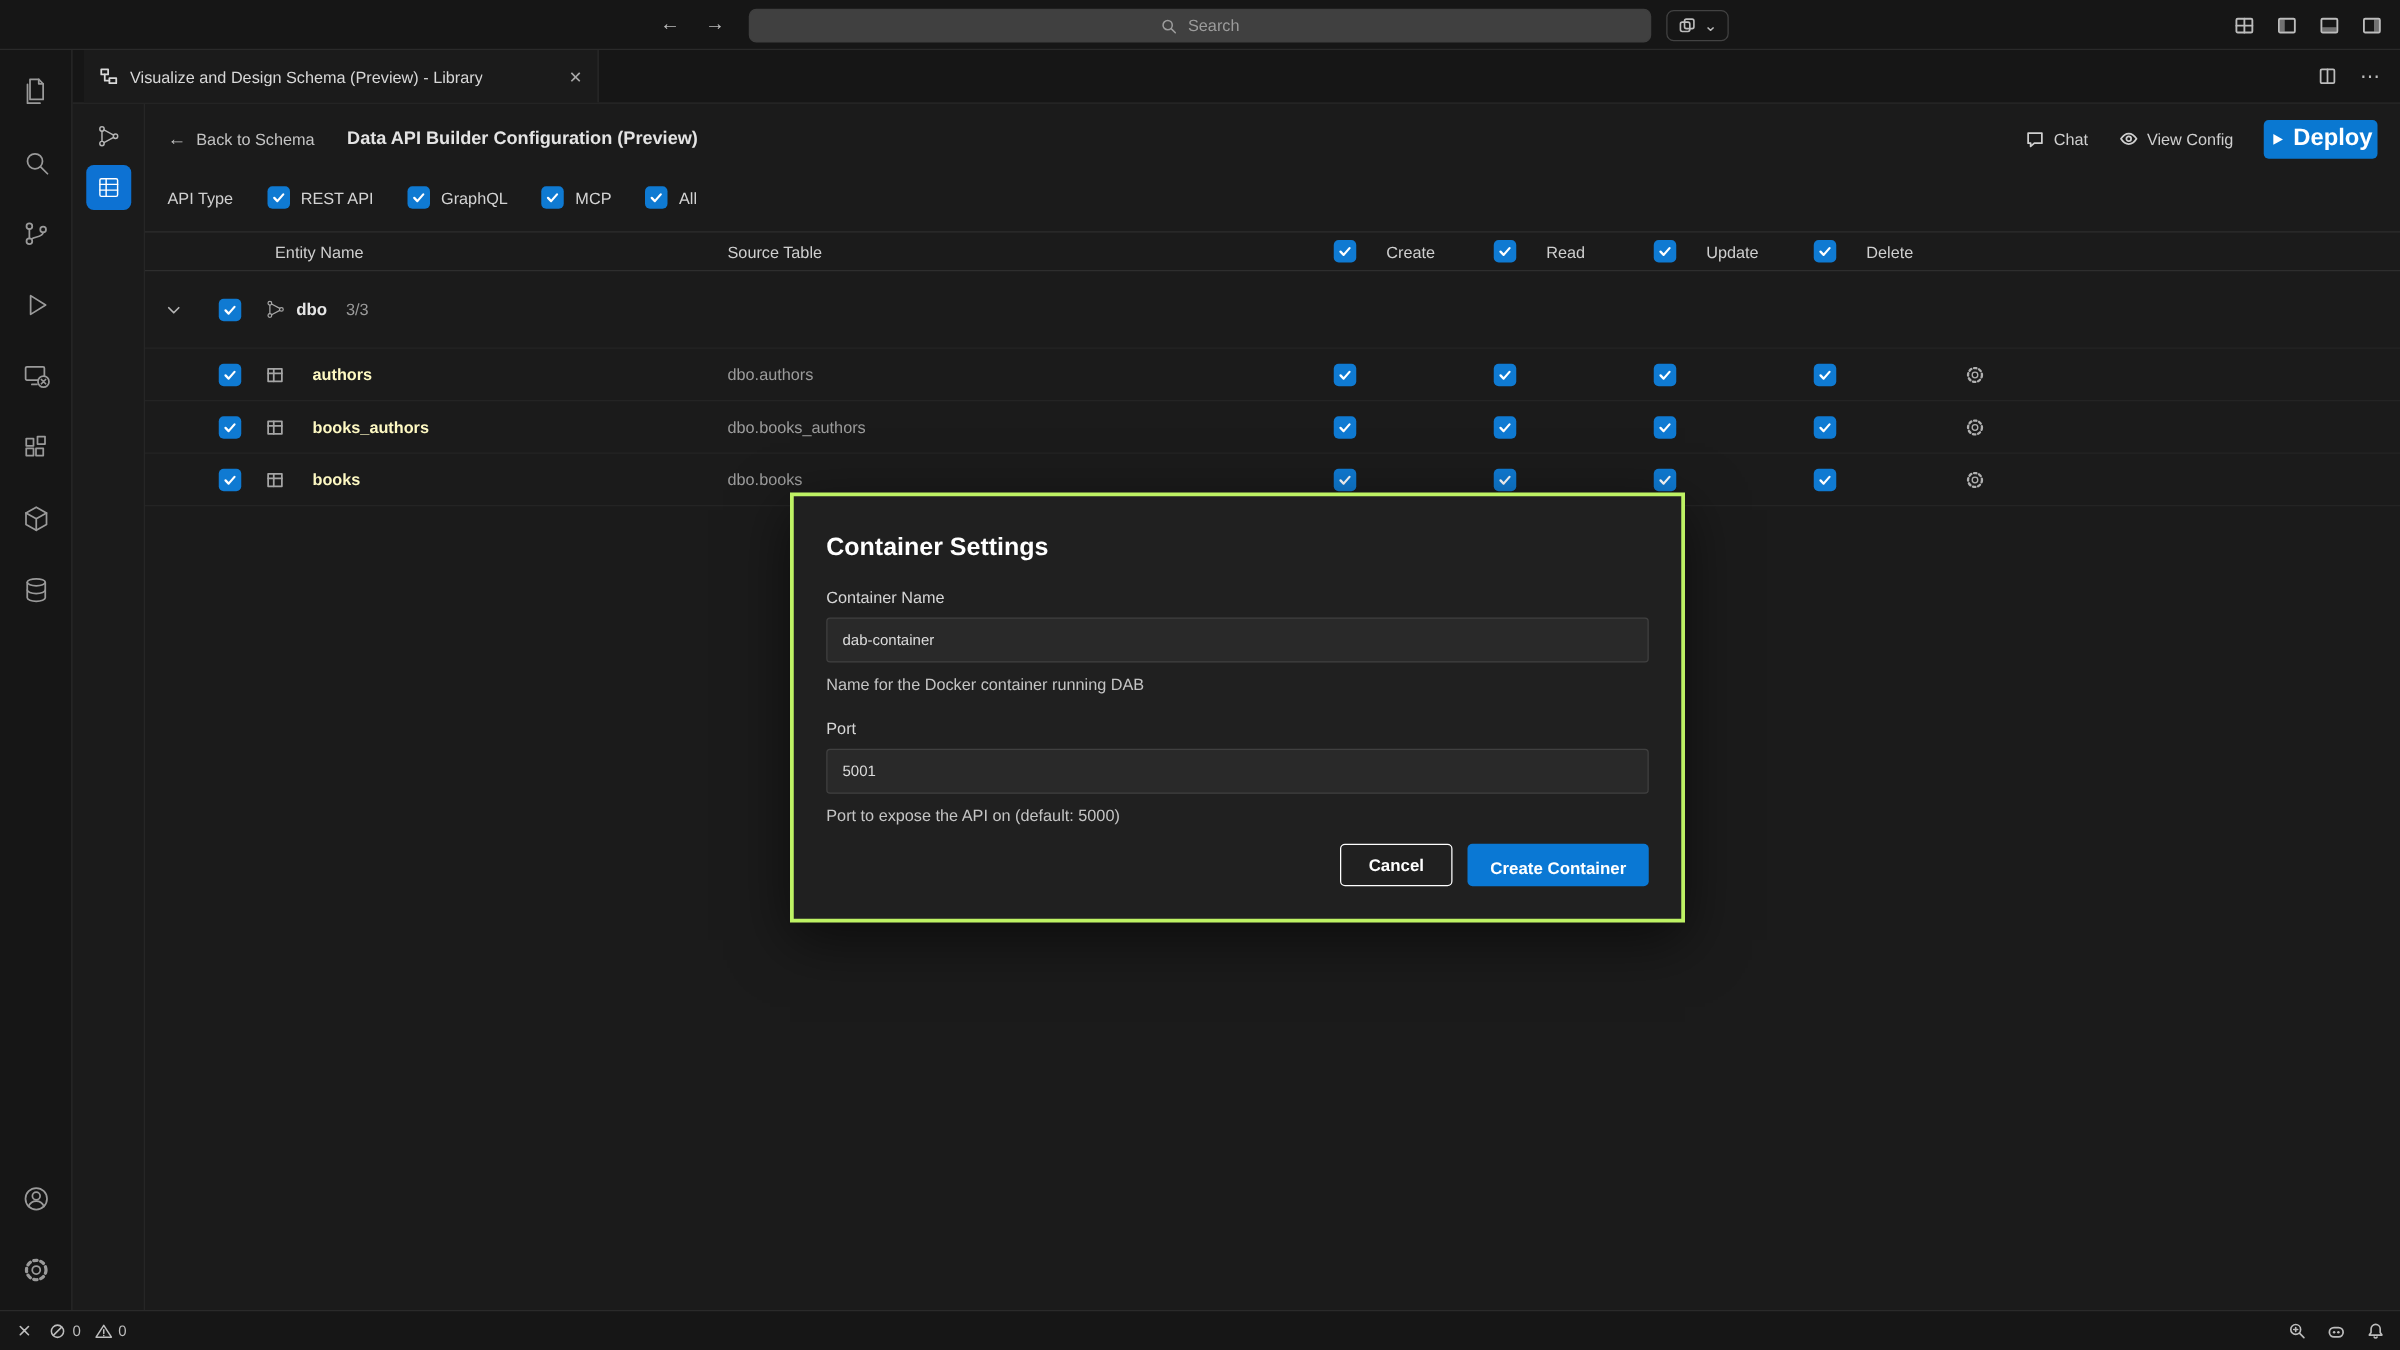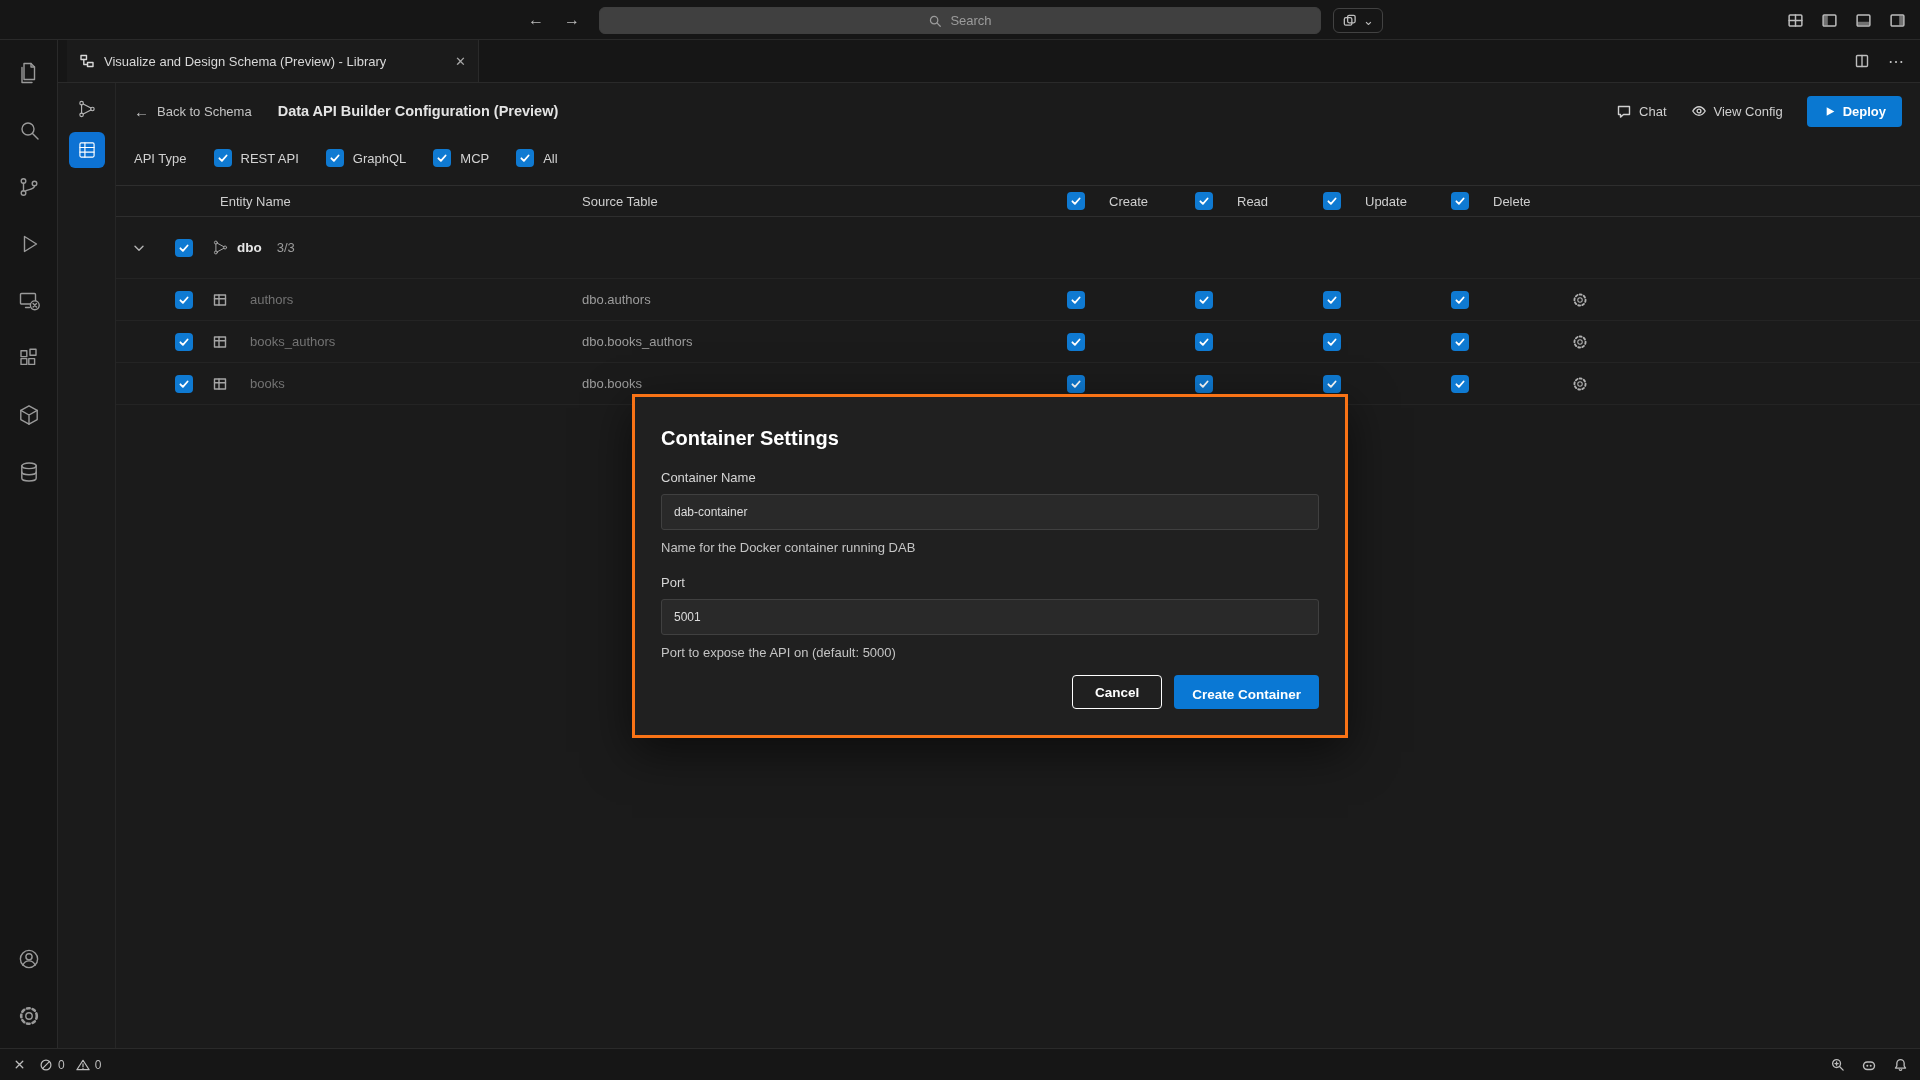--- a/index.html
+++ b/index.html
@@ -35,21 +35,21 @@
   .rail{position:absolute;left:0;top:0;bottom:0;width:58px;border-right:1px solid #262626;display:flex;flex-direction:column;align-items:center;padding-top:8px;gap:5px}
   .rail-btn{width:36px;height:36px;border-radius:6px;display:flex;align-items:center;justify-content:center;color:#b5b5b5}
   .rail-btn.active{background:#0d72d3;color:#fff}
   .content{position:absolute;left:58px;right:0;top:0;bottom:0}
 
   .page-header{height:56px;display:flex;align-items:center;padding:0 18px}
   .back-link{display:flex;align-items:center;gap:8px;color:#c4c4c4}
   .page-title{margin-left:26px;font-weight:700;font-size:14.5px;color:#e4e4e4}
   .ph-actions{margin-left:auto;display:flex;align-items:center;gap:24px}
   .ph-link{display:flex;align-items:center;gap:7px;color:#cfcfcf}
-  .deploy-btn{display:flex;align-items:center;gap:7px;background:#0a78d1;color:#fff;font-weight:600;height:31px;padding:0 16px;border-radius:4px;border:none;font-size:13px;font-family:inherit}
+  .deploy-btn{display:flex;align-items:center;gap:7px;background:#0a78d1;color:#fff;font-weight:600;height:31px;padding:0 4px;border-radius:4px;border:none;font-size:19px;font-family:inherit}
 
   .api-row{height:34px;display:flex;align-items:center;padding:0 18px;gap:27px;margin-top:2px}
   .api-label{color:#d0d0d0}
   .api-opt{display:flex;align-items:center;gap:9px;color:#d4d4d4}
 
   .filter-row{height:48px;display:flex;align-items:center;justify-content:space-between;padding:0 18px}
   .filter-input{width:216px;height:30px;background:#242424;border:1px solid #3a3a3a;border-radius:3px;display:flex;align-items:center;gap:7px;padding:0 9px;color:#8f8f8f}
   .filter-input input{background:transparent;border:none;outline:none;color:#9a9a9a;font-family:inherit;font-size:13px;width:160px}
   .enabled-summary{color:#cfcfcf}
 
@@ -58,32 +58,32 @@
   .h-name{width:376px;padding-left:14px}
   .h-source{width:430px}
   .h-crud{width:128px;display:flex;align-items:center;gap:24px;padding-left:55px}
 
   .row{display:flex;align-items:center;border-bottom:1px solid #242424}
   .row.group{height:62px}
   .row.entity{height:42px}
   .c-chev{width:46px;display:flex;justify-content:center;color:#b5b5b5}
   .c-check{width:44px;display:flex;justify-content:center}
   .c-icon{width:28px;display:flex;justify-content:center;color:#a5a5a5}
-  .c-name{width:348px;padding-left:16px;font-weight:400;color:#737373}
+  .c-name{width:348px;padding-left:16px;font-weight:700;color:#fef9c3}
   .c-source{width:430px;color:#9c9c9c}
   .c-crud{width:128px;display:flex;justify-content:center}
   .c-gear{flex:1;padding-left:47px;color:#b0b0b0;display:flex;align-items:center}
   .g-body{display:flex;align-items:center;gap:8px;padding-left:6px;color:#a5a5a5}
   .g-name{font-weight:700;color:#e6e6e6;font-size:13.5px}
   .g-count{color:#9c9c9c;margin-left:7px}
 
   .cb{width:18px;height:18px;border-radius:4px;background:#0f7ad2;display:flex;align-items:center;justify-content:center;flex:none}
 
   
-  .modal{position:absolute;left:632px;top:394px;width:716px;height:344px;background:#202020;border:3px solid #f97316;
+  .modal{position:absolute;left:632px;top:394px;width:716px;height:344px;background:#202020;border:3px solid #bef264;
     box-shadow:0 14px 44px rgba(0,0,0,.55);z-index:60;padding:26px}
   .m-title{font-size:20px;font-weight:700;color:#fff;margin-top:4px}
   .m-label{margin-top:20px;color:#d6d6d6}
   .m-input{margin-top:9px;width:100%;height:36px;background:#292929;border:1px solid #404040;border-radius:3px;color:#dcdcdc;padding:0 12px;font-size:12px;font-family:inherit;outline:none}
   .m-help{margin-top:10px;color:#c4c4c4}
   .m-footer{position:absolute;right:26px;bottom:26px;display:flex;gap:12px}
   .btn-cancel{height:34px;padding:0 22px;background:transparent;border:1px solid #ffffff;color:#fff;font-weight:600;border-radius:4px;font-size:13.5px;font-family:inherit}
   .btn-create{height:34px;padding:12px 18px;background:#0a78d4;border:none;color:#fff;font-weight:700;border-radius:4px;font-size:13.5px;font-family:inherit}
 
   

